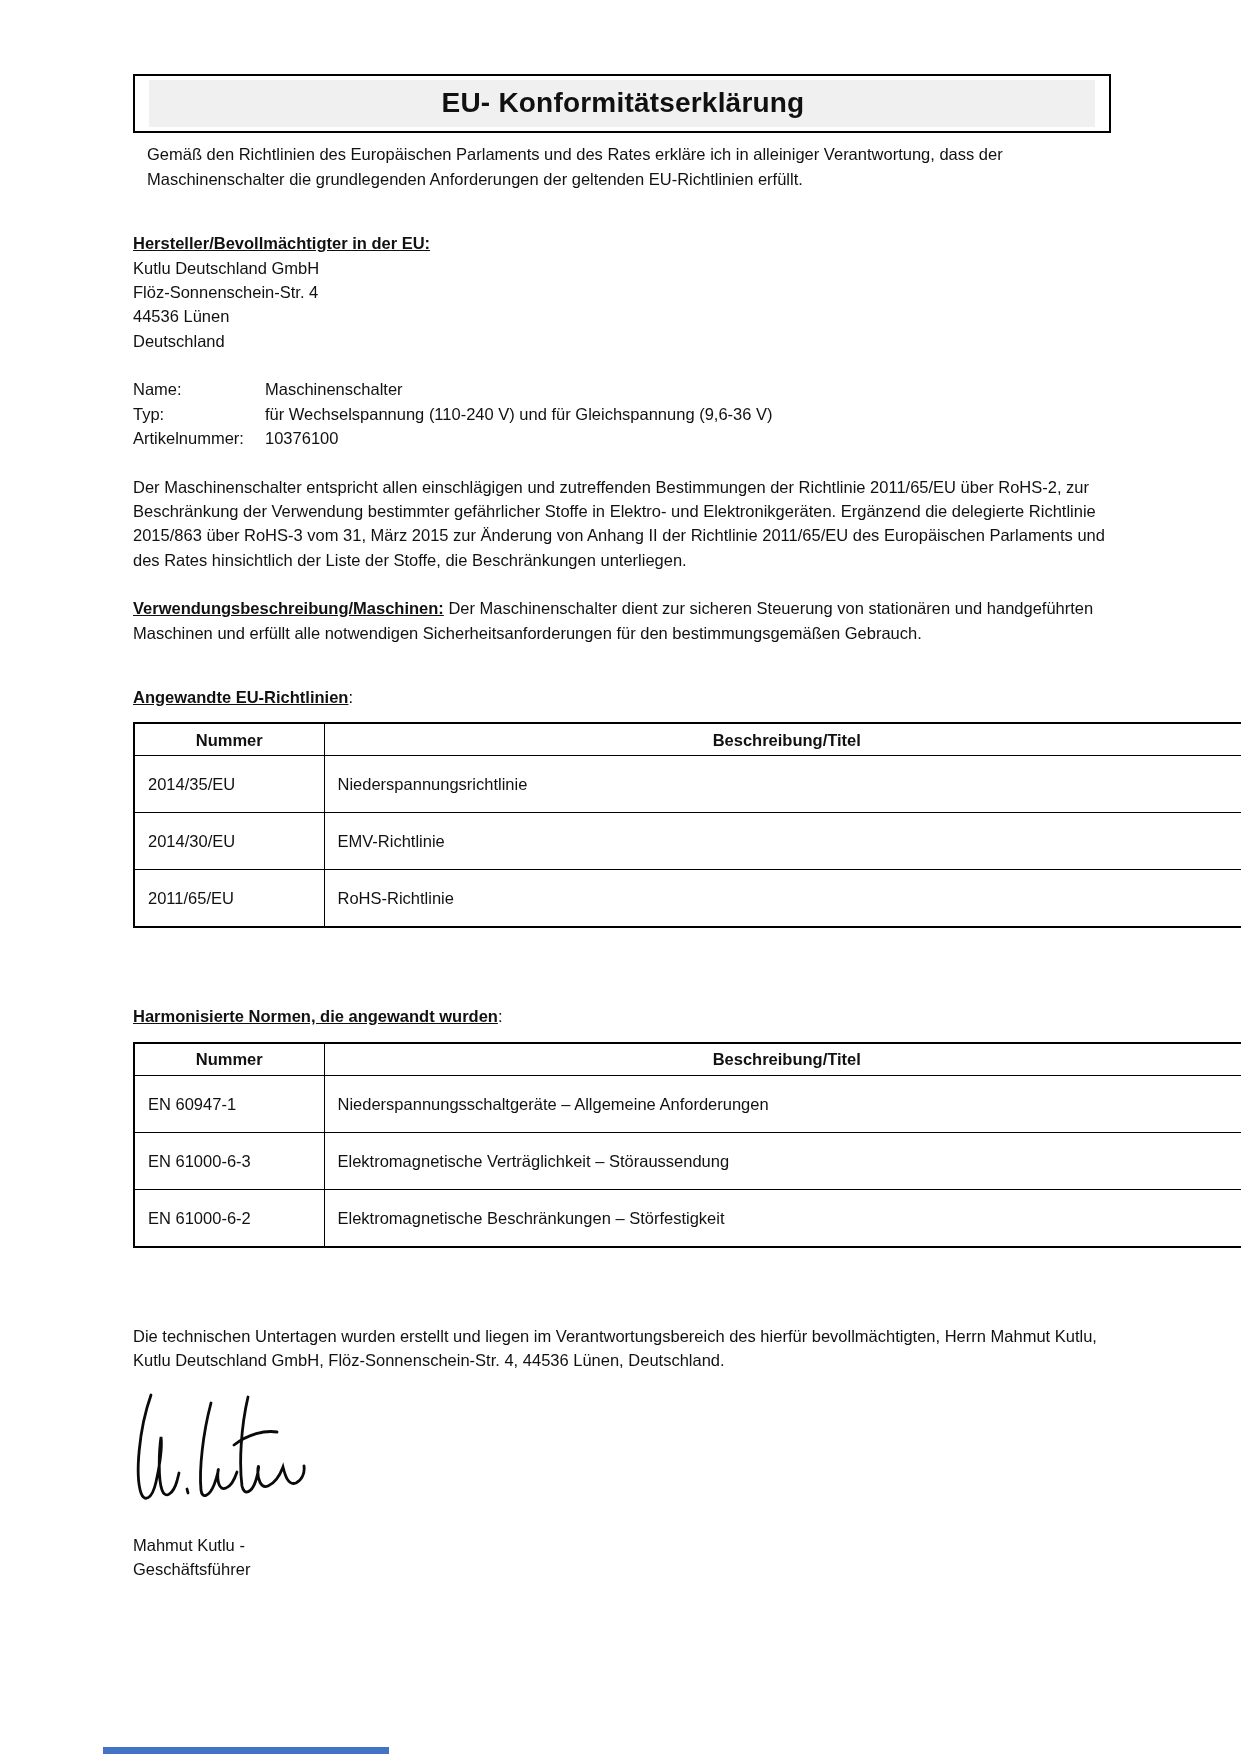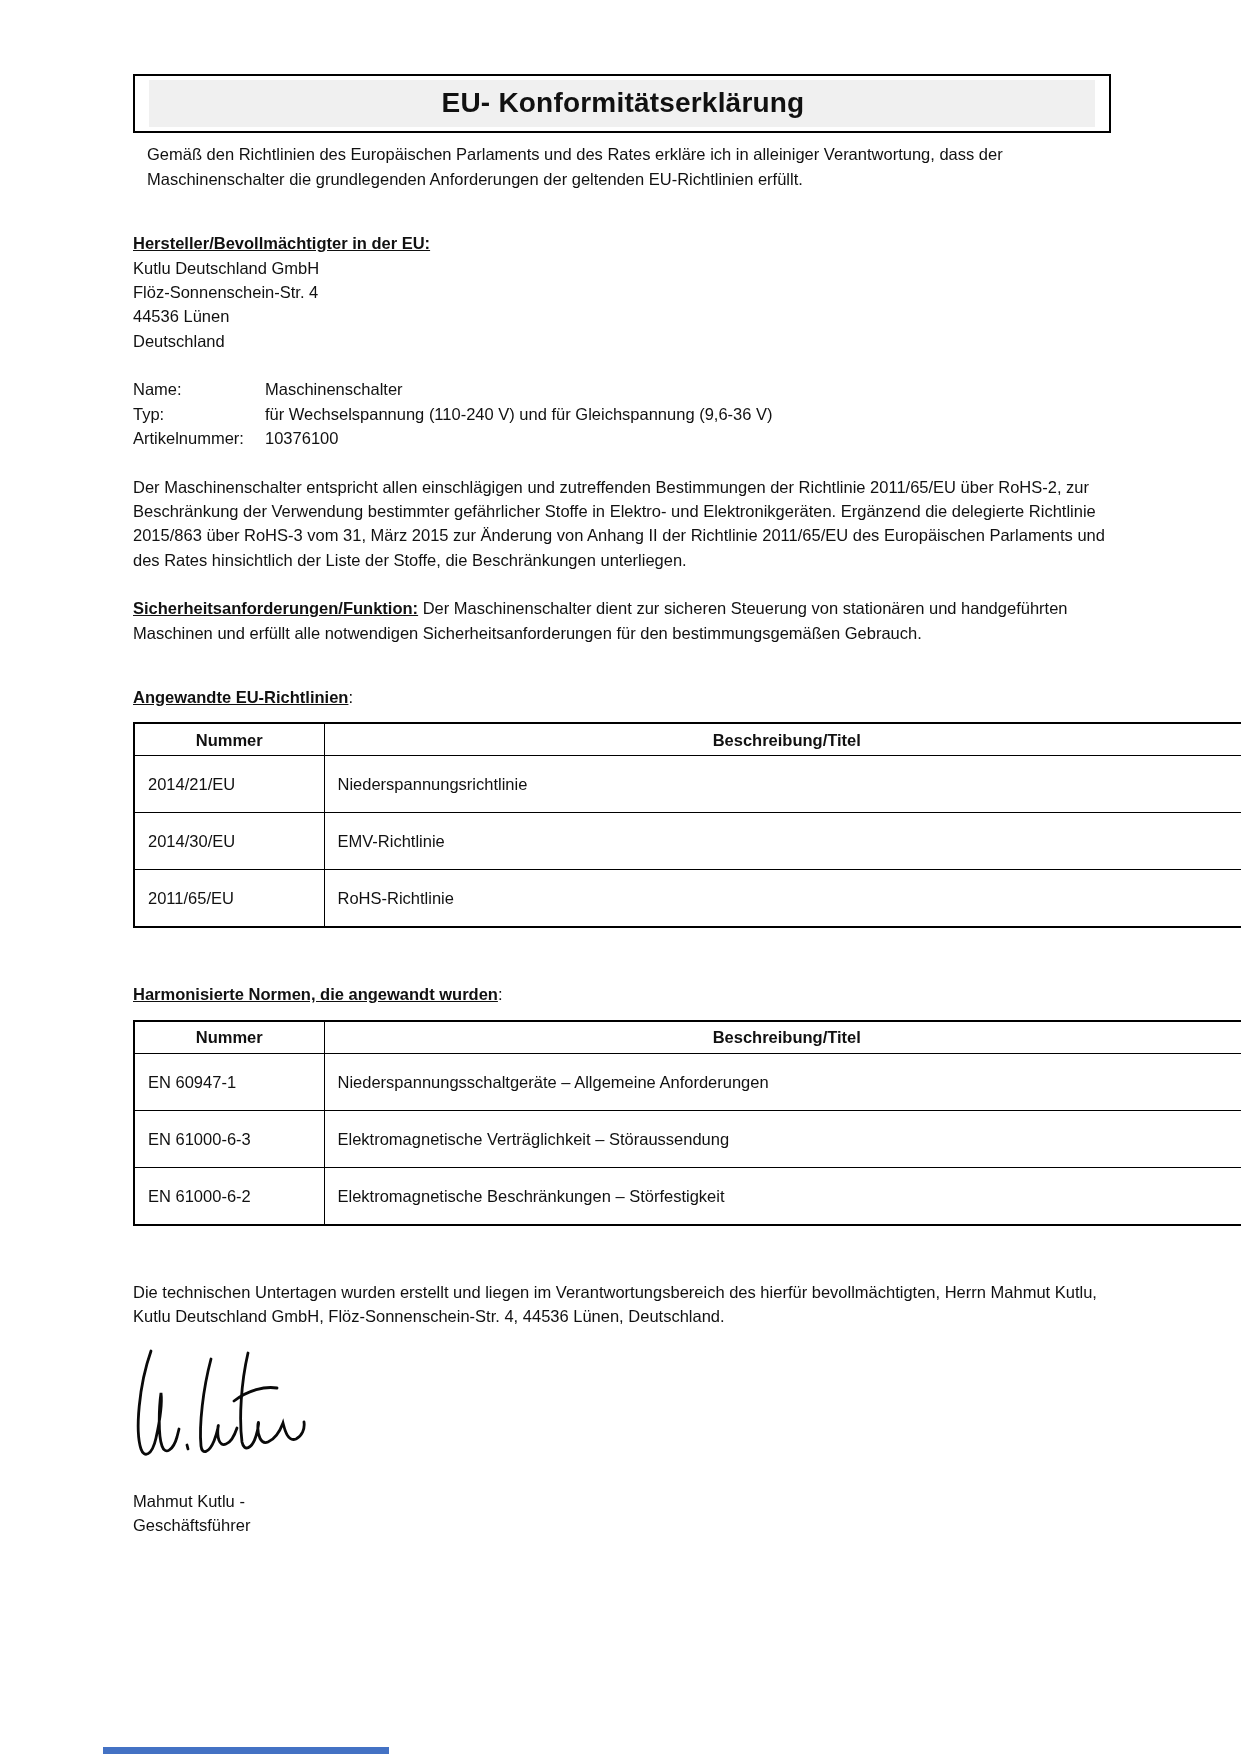--- a/index.html
+++ b/index.html
@@ -71,21 +71,21 @@
     padding:0 4px;
     font-size:16.5px;
   }
   table.doc-table td{
     height:56px;
     vertical-align:middle;
     padding:0 4px 0 13px;
     font-size:16.5px;
   }
   col.c-num{width:190px;}
-  .gap-lg{margin-top:54px;}
+  .gap-lg{margin-top:76px;}
   .date-line{margin-top:62px;}
   .signature-wrap{
     margin-top:14px;
     width:200px;height:138px;
   }
   .sig-svg{width:185px;height:134px;}
   .sig-name{margin-top:6px;}
   .footer-bar{
     position:absolute;
     left:103px;
@@ -127,41 +127,41 @@
       </div>
       <div class="kv-row">
         <div class="kv-label">Artikelnummer:</div>
         <div class="kv-value">10376100</div>
       </div>
     </div>
 
     <div class="para">Der Maschinenschalter entspricht allen einschlägigen und zutreffenden Bestimmungen der Richtlinie 2011/65/EU über RoHS-2, zur Beschränkung der Verwendung bestimmter gefährlicher Stoffe in Elektro- und Elektronikgeräten. Ergänzend die delegierte Richtlinie 2015/863 über RoHS-3 vom 31, März 2015 zur Änderung von Anhang II der Richtlinie 2011/65/EU des Europäischen Parlaments und des Rates hinsichtlich der Liste der Stoffe, die Beschränkungen unterliegen.</div>
 
     <div class="para">
-      <span class="h-underline">Sicherheitsanforderungen/Funktion:</span><span> Der Maschinenschalter dient zur sicheren Steuerung von stationären und handgeführten Maschinen und erfüllt alle notwendigen Sicherheitsanforderungen für den bestimmungsgemäßen Gebrauch.</span>
+      <span class="h-underline">Verwendungsbeschreibung/Maschinen:</span><span> Der Maschinenschalter dient zur sicheren Steuerung von stationären und handgeführten Maschinen und erfüllt alle notwendigen Sicherheitsanforderungen für den bestimmungsgemäßen Gebrauch.</span>
     </div>
 
     <div class="section">
       <span class="h-underline">Angewandte EU-Richtlinien</span><span>:</span>
     </div>
 
     <table class="doc-table">
       <colgroup>
           <col class="c-num">
           <col>
         </colgroup>
       <thead>
         <tr>
           <th>Nummer</th>
           <th>Beschreibung/Titel</th>
         </tr>
       </thead>
       <tbody>
         <tr>
-          <td>2014/21/EU</td>
+          <td>2014/35/EU</td>
           <td>Niederspannungsrichtlinie</td>
         </tr>
         <tr>
           <td>2014/30/EU</td>
           <td>EMV-Richtlinie</td>
         </tr>
         <tr>
           <td>2011/65/EU</td>
           <td>RoHS-Richtlinie</td>
         </tr>

